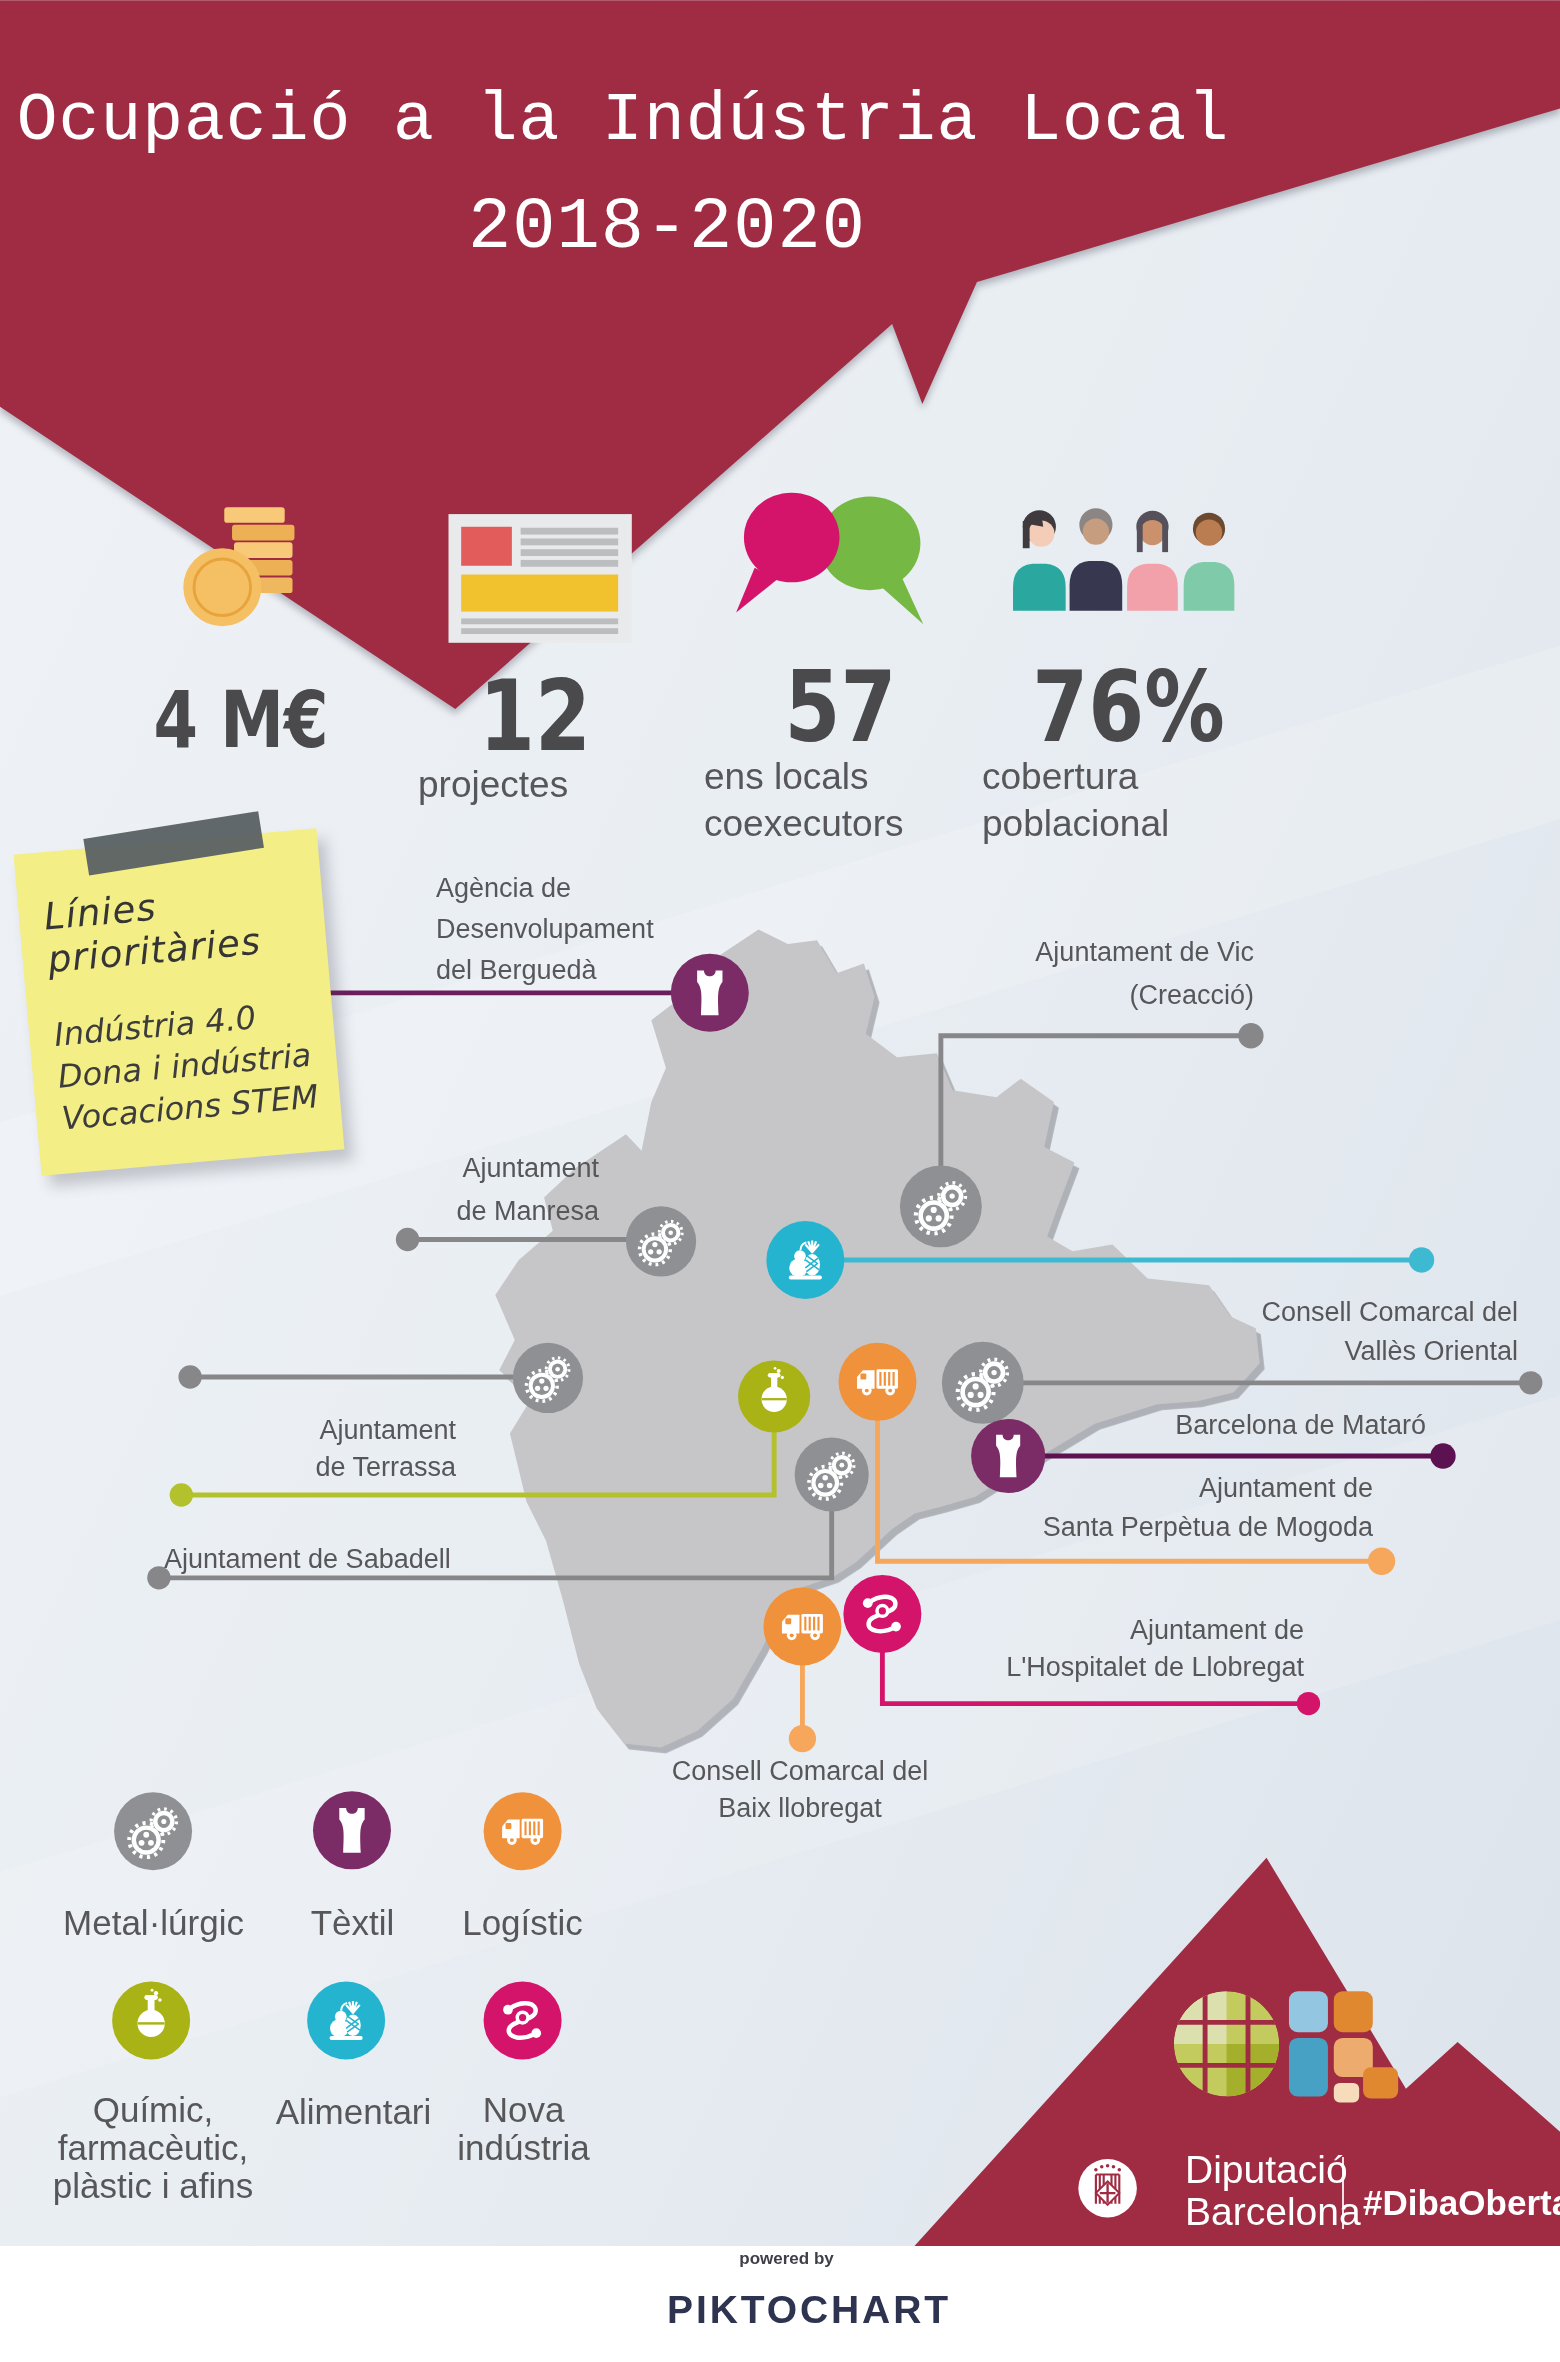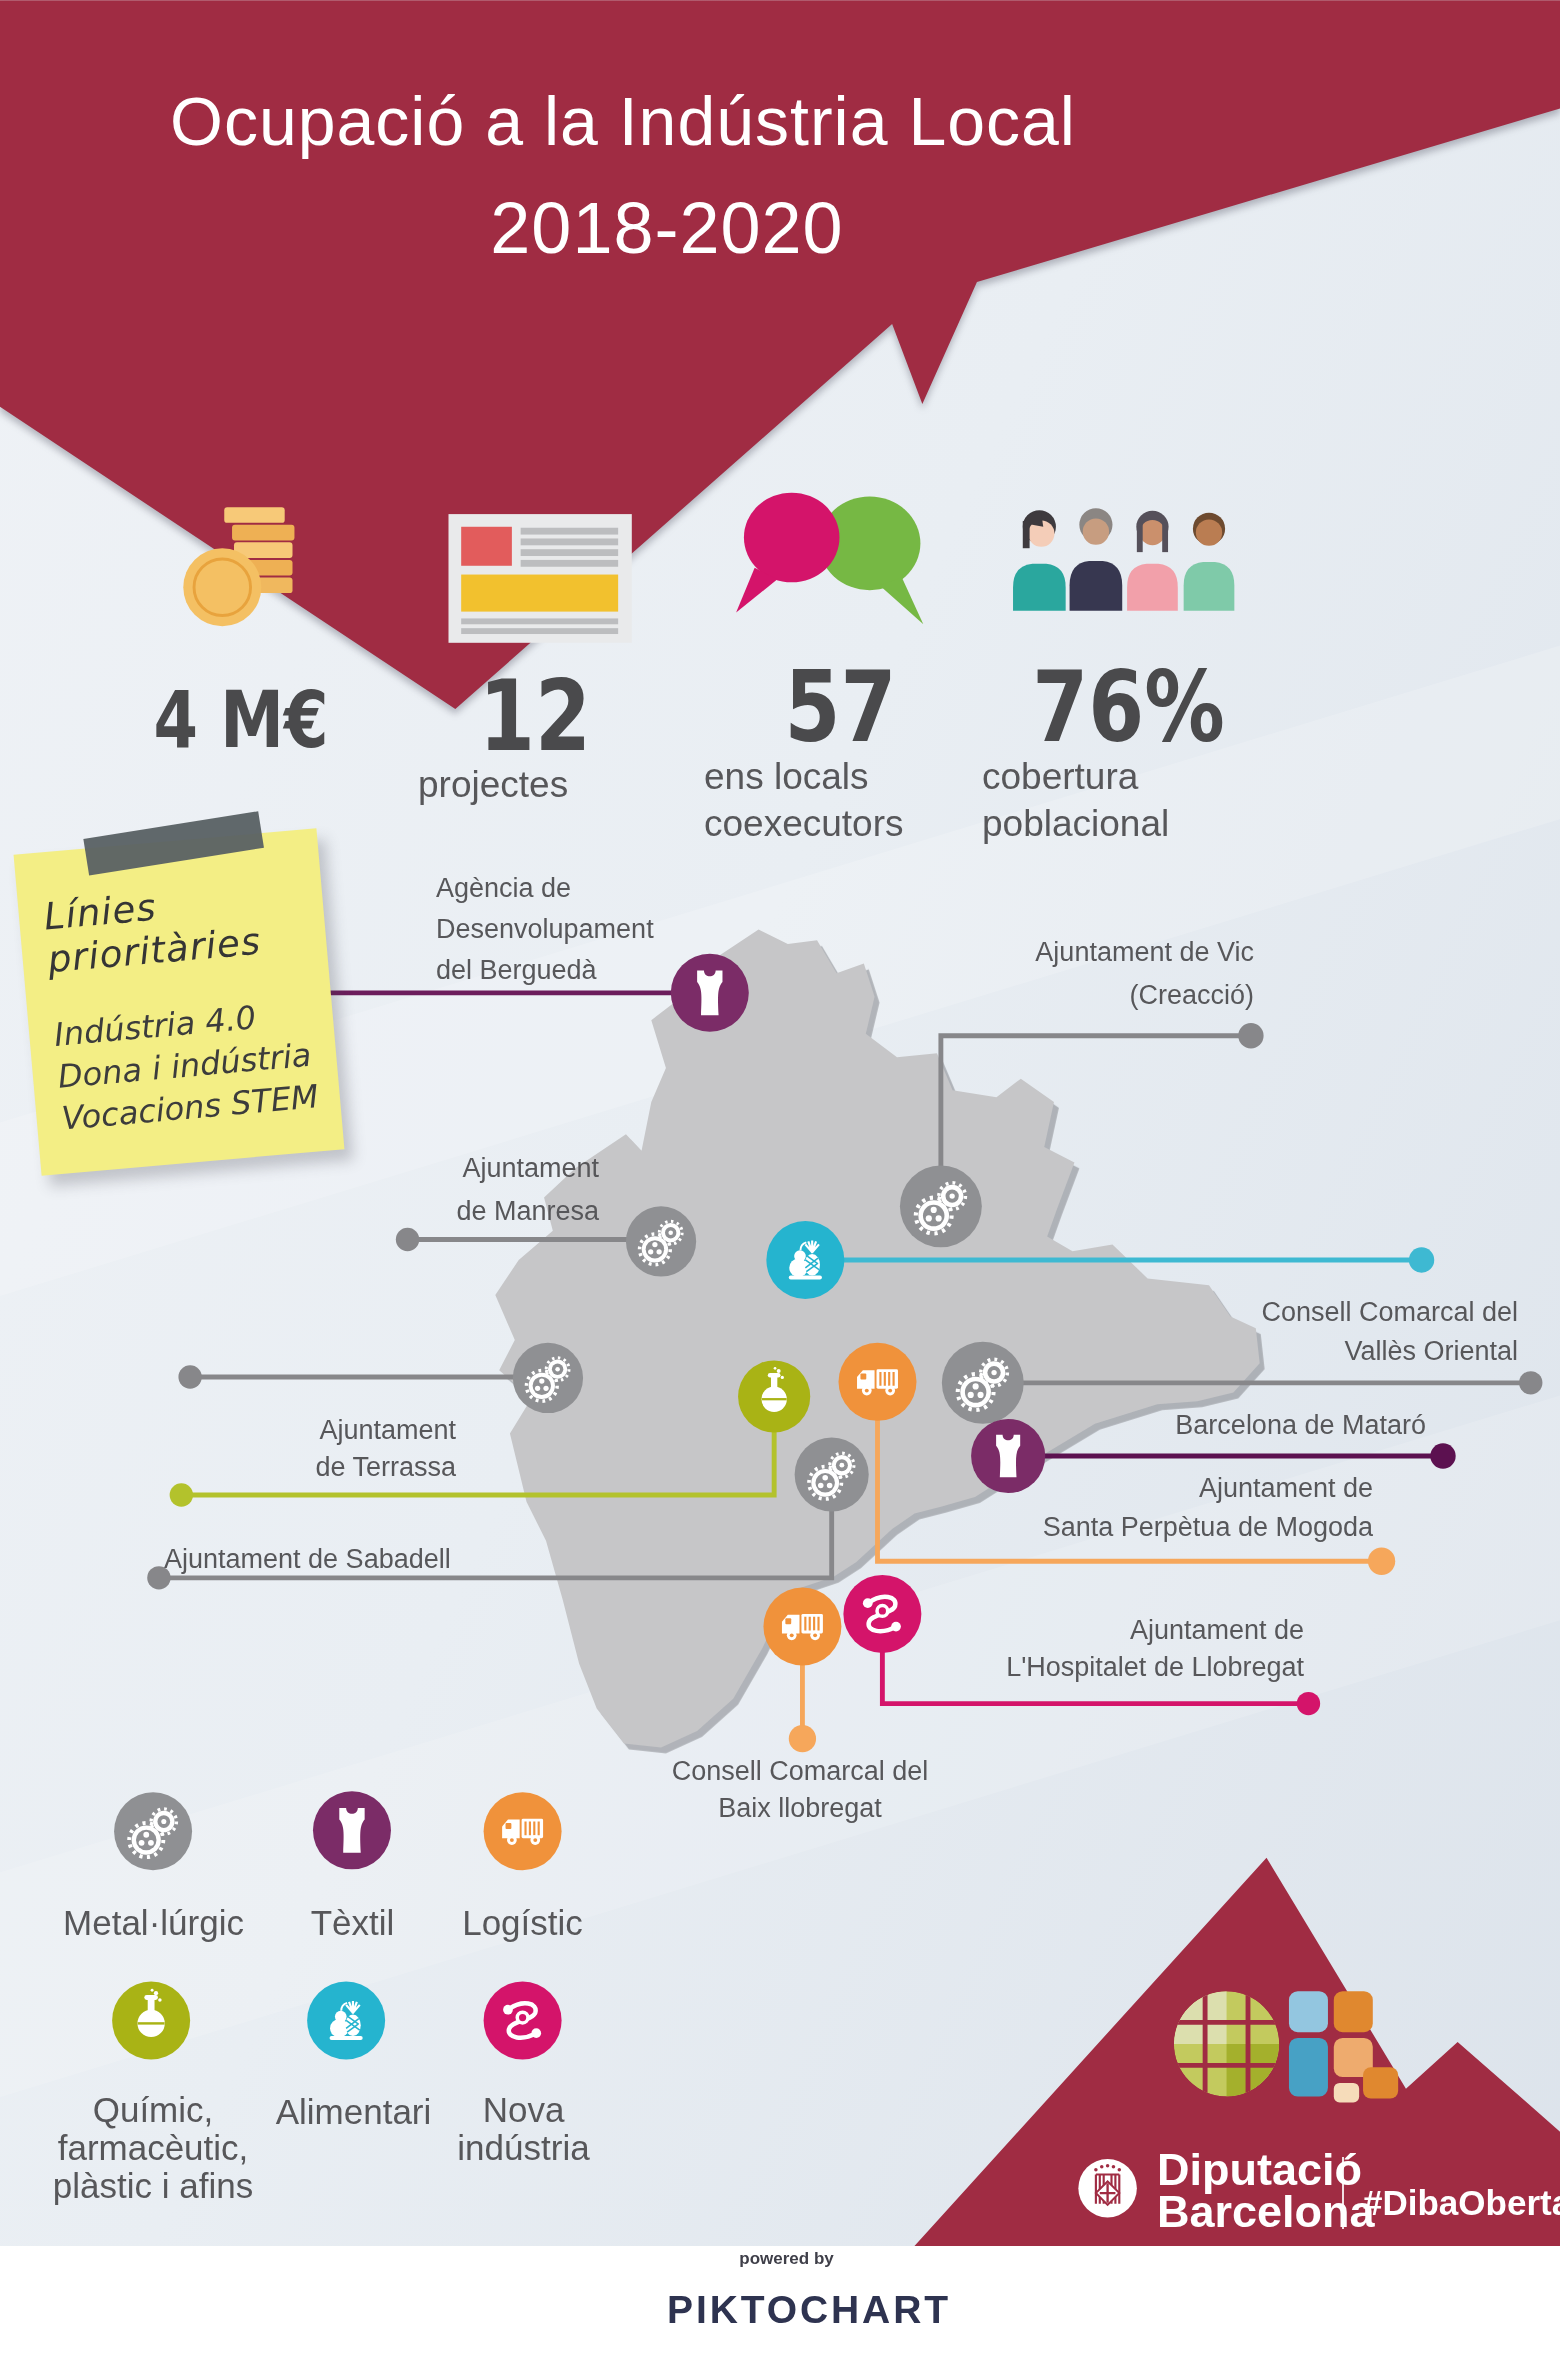--- a/index.html
+++ b/index.html
@@ -2,39 +2,39 @@
 <html><head>
 <meta charset="utf-8">
 <style>
   html,body{margin:0;padding:0;background:#cfd6de;}
   .canvas{position:relative;width:1560px;height:2362px;overflow:hidden;
     background:linear-gradient(115deg,#eff2f6 0%,#e9eef3 45%,#dce3eb 100%);
     font-family:"Liberation Sans",sans-serif;}
   .streak{position:absolute;background:rgba(255,255,255,.35);pointer-events:none;}
   svg.layer{position:absolute;left:0;top:0;width:1560px;height:2362px;}
   .title{position:absolute;left:0;width:1246px;text-align:center;color:#fff;
-    font-family:Liberation Sans, sans-serif;letter-spacing:1px;}
+    font-family:Liberation Mono, monospace;letter-spacing:1px;}
   .t1{top:82px;font-size:68px;}
   .t2{top:187px;font-size:72px;padding-left:44px;}
   .stat-value{position:absolute;color:#4a4a4c;font-weight:bold;text-align:center;
     transform:scaleX(.82);transform-origin:center top;font-family:"DejaVu Sans",sans-serif;}
   .stat-label{position:absolute;color:#57575a;font-size:37px;line-height:47px;
     white-space:pre-line;}
   .co{position:absolute;font-size:27px;line-height:40px;color:#57575a;white-space:pre-line;}
   .lg{position:absolute;font-size:35px;line-height:38px;color:#57575a;text-align:center;white-space:pre-line;}
   .note{position:absolute;left:27px;top:841px;width:304px;height:322px;background:#f3ee85;
     transform:rotate(-5deg);box-shadow:7.8px 11.7px 13.7px rgba(60,60,70,.25);}
   .note .tape{position:absolute;left:72px;top:-15.6px;width:177px;height:37px;background:#596063;
     transform:rotate(-4deg);opacity:.95;}
   .note .nh{margin:43px 0 0 25px;font-size:37px;font-style:italic;color:#353535;
     font-family:"DejaVu Sans",sans-serif;letter-spacing:1px;}
   .note .nb{margin:33px 0 0 25px;font-size:32px;line-height:42px;font-style:italic;color:#3c3c3c;
     white-space:pre-line;font-family:"DejaVu Sans",sans-serif;}
-  .brand-org{position:absolute;left:1157px;top:2149px;color:#fff;font-weight:bold;
-    font-size:45px;line-height:42px;}
+  .brand-org{position:absolute;left:1185px;top:2149px;color:#fff;font-weight:normal;
+    font-size:39px;line-height:42px;}
   .brand-div{position:absolute;left:1342px;top:2157px;width:2px;height:72px;background:rgba(255,255,255,.85);}
   .brand-tag{position:absolute;left:1363px;top:2183px;color:#fff;font-weight:bold;font-size:35px;}
   .footer-band{position:absolute;left:0;top:2246px;width:1560px;height:116px;background:#ffffff;}
   .pow{position:absolute;left:640px;width:293px;top:2249px;text-align:center;color:#3f3f49;
     font-size:17px;font-weight:bold;}
   .pikto{position:absolute;left:667px;top:2288px;color:#2e3350;font-weight:bold;font-size:39px;
     letter-spacing:2.9px;}
 </style>
 </head>
 <body>

